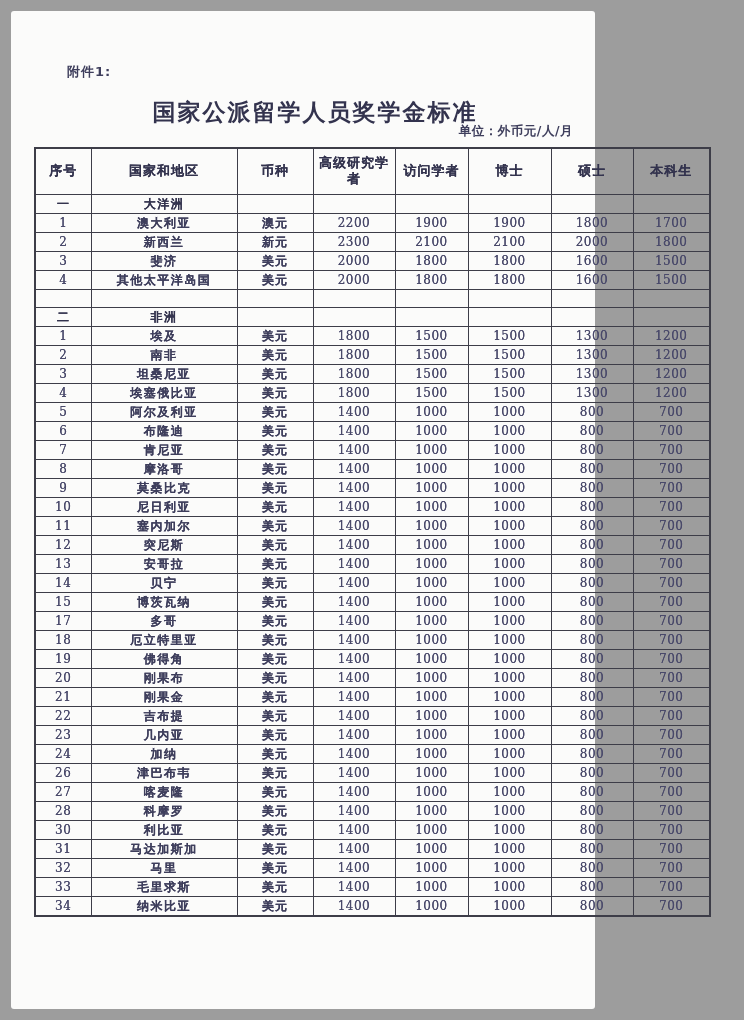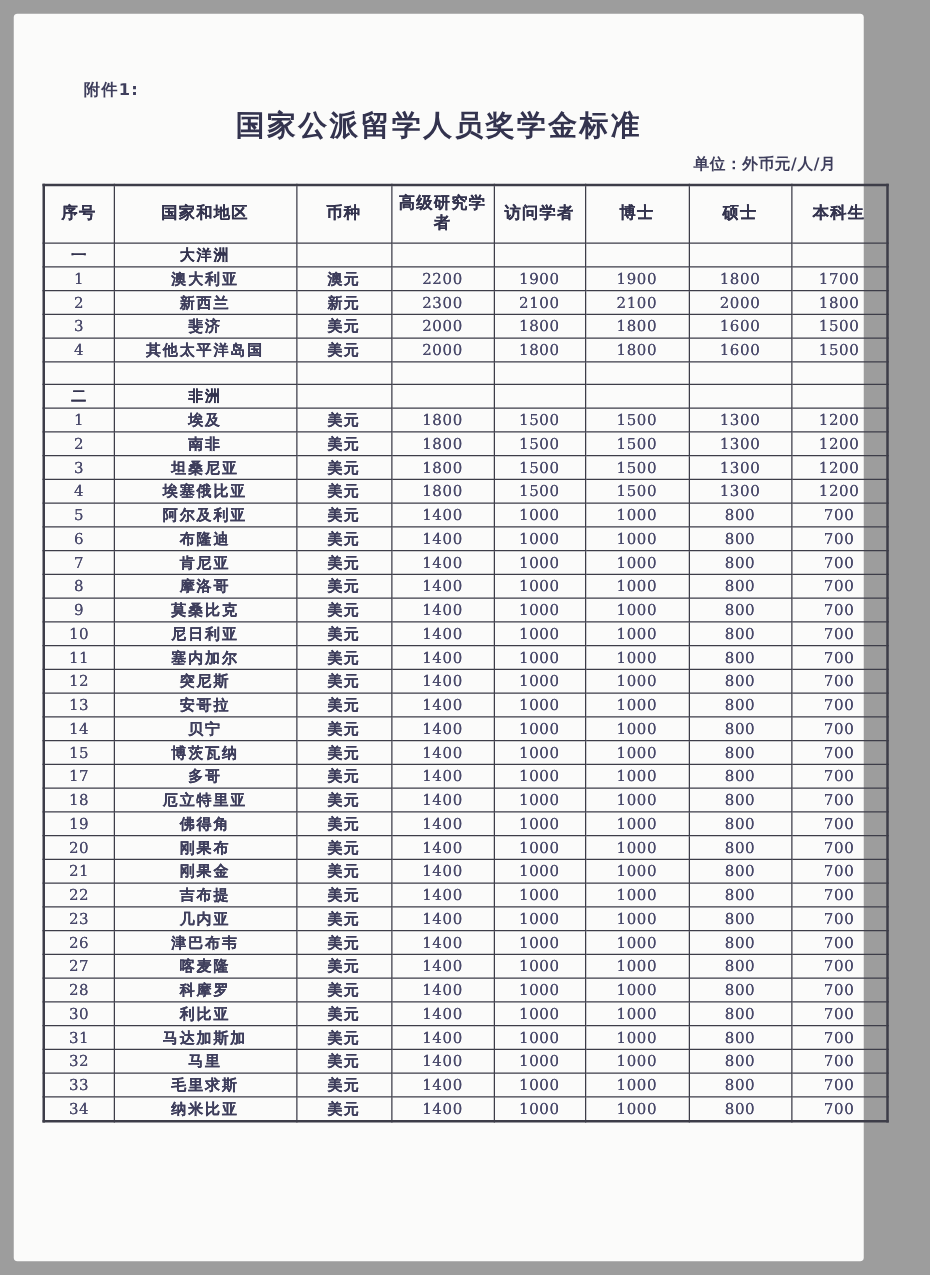--- a/index.html
+++ b/index.html
@@ -10,29 +10,29 @@
     --line:#3d3d48;
   }
   *{box-sizing:border-box;}
   html,body{margin:0;padding:0;}
   body{
     width:744px;height:1020px;position:relative;overflow:hidden;
     background:var(--frame);
     font-family:"DejaVu Sans","Liberation Sans",sans-serif;
   }
   .page{
-    position:absolute;left:11px;top:11px;width:680px;height:998px;
+    position:absolute;left:11px;top:11px;width:584px;height:998px;
     background:var(--paper);border-radius:3px;
   }
   .attachment{
     position:absolute;left:56px;top:52px;
     font-size:13px;font-weight:bold;color:var(--ink);letter-spacing:1px;
   }
   .title{
-    position:absolute;left:0;top:74px;width:100%;margin:0;
+    position:absolute;left:0;top:74px;width:100%;margin:12px;
     text-align:center;font-size:23px;font-weight:bold;color:var(--ink-strong);
     letter-spacing:2px;
   }
   .unit-note{
     position:absolute;right:22px;top:112px;
     font-size:12.5px;font-weight:bold;color:var(--ink);letter-spacing:0.5px;
   }
   table.scholarship{
     position:absolute;left:23px;top:136px;width:675px;
     border-collapse:collapse;table-layout:fixed;
@@ -377,20 +377,30 @@
           <td class="no">23</td>
           <td class="country">几内亚</td>
           <td class="currency">美元</td>
           <td class="num">1400</td>
           <td class="num">1000</td>
           <td class="num">1000</td>
           <td class="num">800</td>
           <td class="num">700</td>
         </tr>
         <tr class="data-row">
+          <td class="no">24</td>
+          <td class="country">加纳</td>
+          <td class="currency">美元</td>
+          <td class="num">1400</td>
+          <td class="num">1000</td>
+          <td class="num">1000</td>
+          <td class="num">800</td>
+          <td class="num">700</td>
+        </tr>
+        <tr class="data-row">
           <td class="no">26</td>
           <td class="country">津巴布韦</td>
           <td class="currency">美元</td>
           <td class="num">1400</td>
           <td class="num">1000</td>
           <td class="num">1000</td>
           <td class="num">800</td>
           <td class="num">700</td>
         </tr>
         <tr class="data-row">

